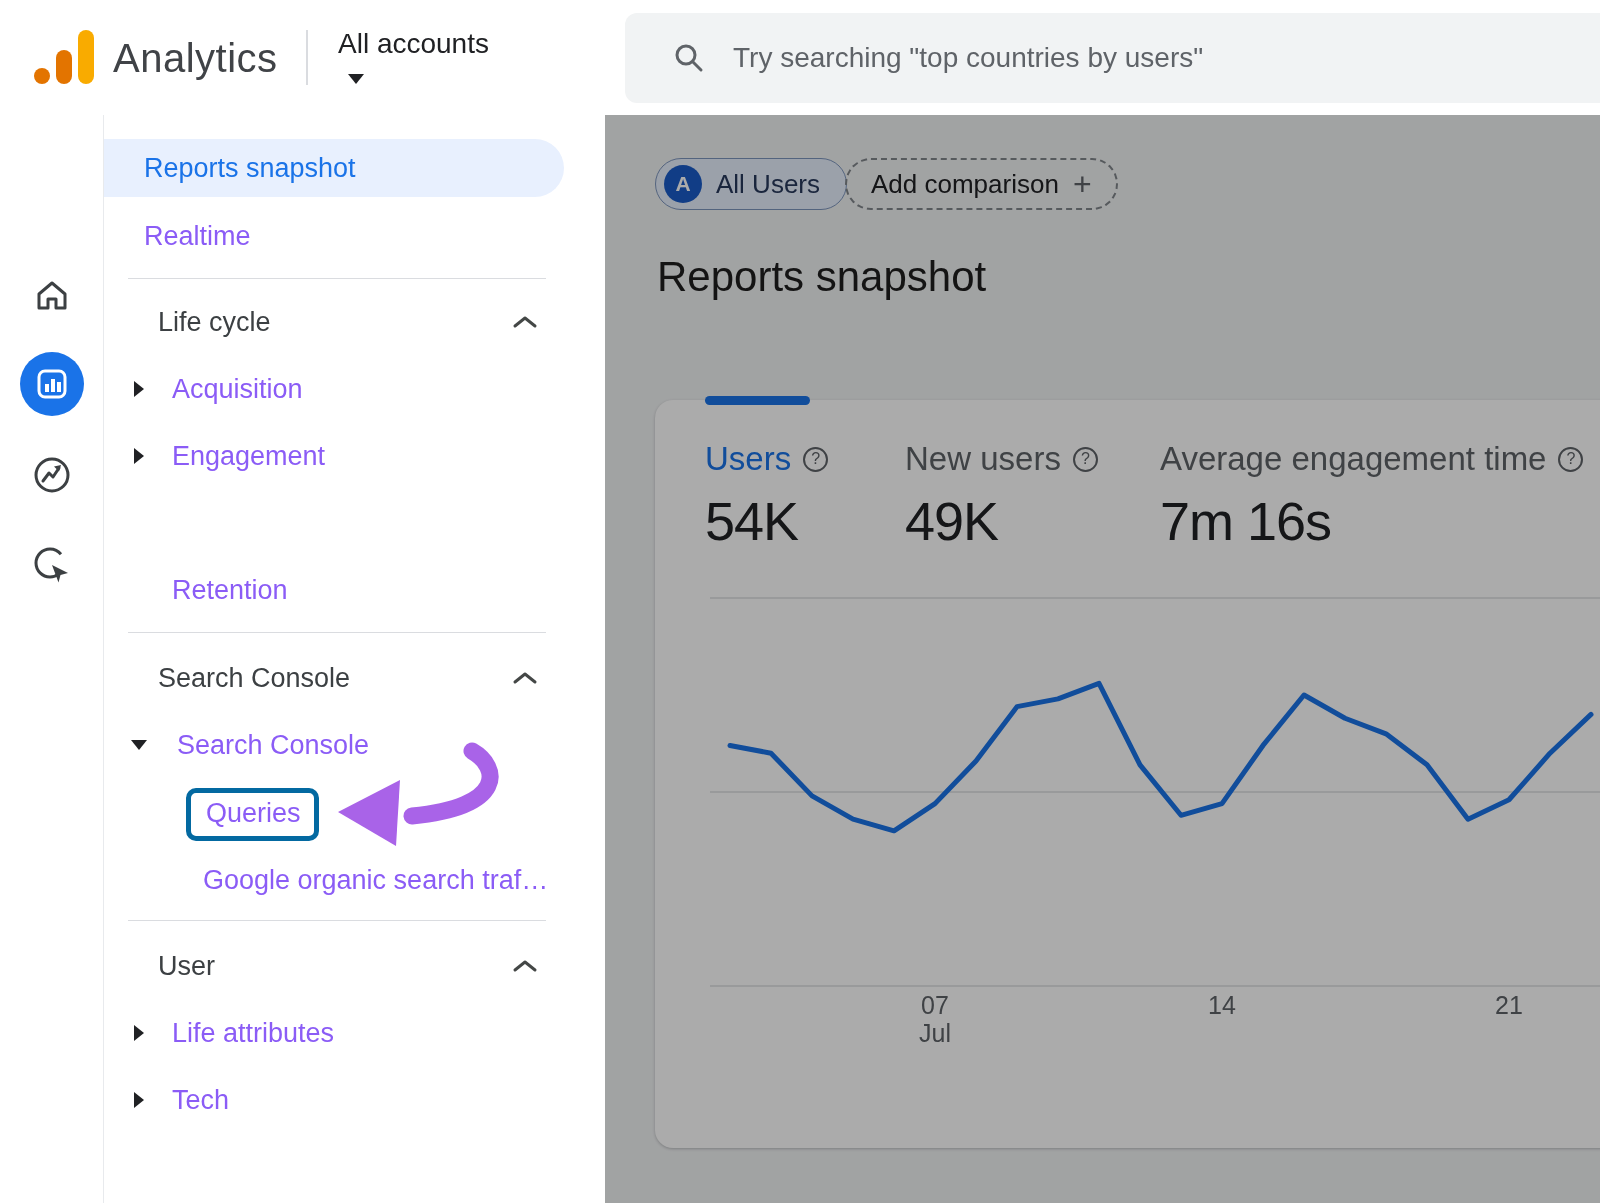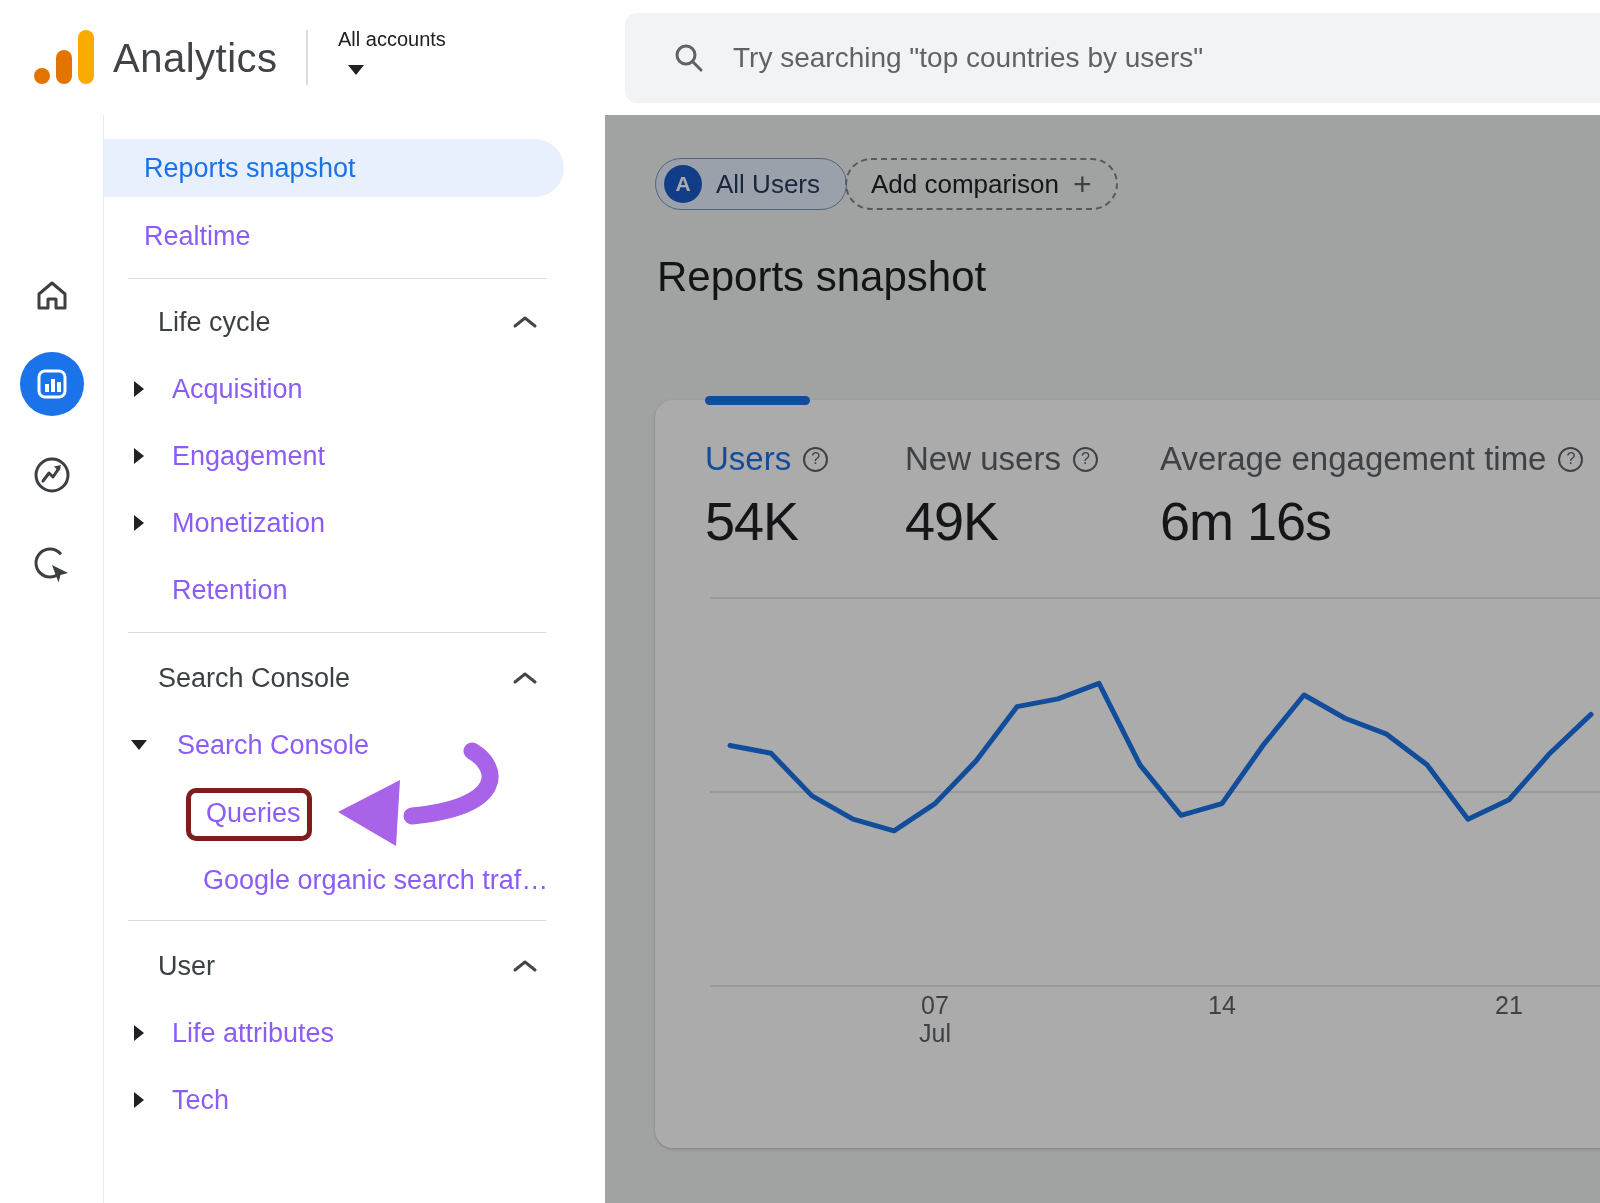--- a/index.html
+++ b/index.html
@@ -10,21 +10,21 @@
   }
   
   .topbar { position:absolute; left:0; top:0; width:1600px; height:115px; background:#fff; z-index:20; }
   .ga-logo { position:absolute; left:34px; top:30px; width:60px; height:54px; display:flex; align-items:flex-end; gap:6px; cursor:pointer; }
   .ga-logo .dot  { width:16px; height:16px; border-radius:50%; background:#e37400; }
   .ga-logo .bar-mid  { width:16px; height:34px; border-radius:8px; background:#e37400; }
   .ga-logo .bar-tall { width:16px; height:54px; border-radius:8px; background:#f9ab00; }
   .brand { position:absolute; left:113px; top:36px; font-size:40px; color:#404347; letter-spacing:.5px; }
   .topbar-divider { position:absolute; left:306px; top:30px; width:2px; height:55px; background:#dadce0; }
   .accounts { position:absolute; left:338px; top:28px; display:flex; flex-direction:column; cursor:pointer; }
-  .accounts .acct-label { font-size:20px; color:#202124; }
+  .accounts .acct-label { font-size:28px; color:#202124; }
   .accounts .caret { margin:14px 0 0 10px; width:0; height:0; border-left:8px solid transparent; border-right:8px solid transparent; border-top:10px solid #202124; }
   .searchbar { position:absolute; left:625px; top:13px; width:975px; height:90px; background:#f1f3f4; border-radius:12px 0 0 12px; display:flex; align-items:center; }
   .searchbar svg { margin-left:48px; flex:0 0 auto; }
   .searchbar input { margin-left:28px; flex:1; border:none; outline:none; background:transparent; font-size:28px; font-family:inherit; color:#3c4043; }
   .searchbar input::placeholder { color:#5f6368; opacity:1; }
 
   
   .rail { position:absolute; left:0; top:115px; width:104px; height:1088px; background:#fff; border-right:1px solid #e8eaed; z-index:15; }
   .rail-item { position:absolute; left:30px; width:44px; height:44px; cursor:pointer; }
   .rail-active-circle { position:absolute; left:20px; top:237px; width:64px; height:64px; border-radius:50%; background:#1a73e8; display:flex; align-items:center; justify-content:center; cursor:pointer; }
@@ -38,21 +38,21 @@
   .nav-header { position:absolute; left:0; width:460px; height:50px; display:flex; align-items:center; cursor:pointer; }
   .nav-header .nav-label { margin-left:54px; color:#3c4043; }
   .nav-header .chev { position:absolute; left:408px; }
   .chev polyline { fill:none; stroke:#444746; stroke-width:3; stroke-linecap:round; stroke-linejoin:round; }
   .tri-right { width:0; height:0; border-top:8px solid transparent; border-bottom:8px solid transparent; border-left:10px solid #202124; margin-left:30px; }
   .tri-down { width:0; height:0; border-left:8px solid transparent; border-right:8px solid transparent; border-top:10px solid #202124; margin-left:27px; }
   .nav-row .after-tri { margin-left:28px; }
   .nav-row .plain-indent { margin-left:68px; }
   .nav-row .deep-indent { margin-left:99px; }
   .nav-divider { position:absolute; left:24px; width:418px; height:1px; background:#dadce0; }
-  .queries-highlight { margin-left:82px; border:5px solid #7f1d1d; border-radius:10px; padding:5px 6px 7px 15px; background:#fff; }
+  .queries-highlight { margin-left:82px; border:5px solid #0369a1; border-radius:10px; padding:5px 13px 7px 15px; background:#fff; }
   .annotation-arrow { position:absolute; left:0; top:0; pointer-events:none; z-index:12; }
 
   
   .main { position:absolute; left:605px; top:115px; width:995px; height:1088px; background:#f1f3f4; overflow:hidden; }
   .chip { position:absolute; top:43px; height:52px; border-radius:26px; display:flex; align-items:center; }
   .chip-all-users { left:50px; padding:0 26px 0 8px; background:#e8f0fe; border:1.5px solid #7d96bd; cursor:pointer; }
   .chip-all-users .avatar { width:38px; height:38px; border-radius:50%; background:#1a5cc8; color:#fff; font-size:21px; font-weight:bold; display:flex; align-items:center; justify-content:center; }
   .chip-all-users .chip-label { margin-left:14px; font-size:26px; color:#28395c; }
   .chip-add { left:240px; padding:0 24px; border:2px dashed #80868b; cursor:pointer; }
   .chip-add .chip-label { font-size:26px; color:#202124; }
@@ -144,24 +144,20 @@
   </div>
 
   <div class="nav-row" style="top:249px">
     <span class="tri-right"></span>
     <span class="nav-label after-tri">Acquisition</span>
   </div>
   <div class="nav-row" style="top:316px">
     <span class="tri-right"></span>
     <span class="nav-label after-tri">Engagement</span>
   </div>
-  <div class="nav-row" style="top:383px">
-    <span class="tri-right"></span>
-    <span class="nav-label after-tri">Monetization</span>
-  </div>
   <div class="nav-row" style="top:450px">
     <span class="nav-label plain-indent">Retention</span>
   </div>
 
   <div class="nav-divider" style="top:517px"></div>
 
   <div class="nav-header" style="top:538px">
     <span class="nav-label">Search Console</span>
     <svg class="chev" width="26" height="14" viewBox="0 0 26 14">
         <polyline points="3,11 13,3 23,11"></polyline>
@@ -239,21 +235,21 @@
         <span class="help">?</span>
       </div>
       <div class="metric-value">49K</div>
     </div>
 
     <div class="metric" style="left:505px">
       <div class="metric-label-row">
         <span class="metric-label">Average engagement time</span>
         <span class="help">?</span>
       </div>
-      <div class="metric-value">6m 16s</div>
+      <div class="metric-value">7m 16s</div>
     </div>
 
     <svg class="chart-svg" width="960" height="470" viewBox="0 0 960 470">
         <line x1="5" x2="955" y1="408" y2="408" class="gridline"></line>
         <line x1="5" x2="955" y1="214" y2="214" class="gridline"></line>
         <line x1="5" x2="955" y1="20" y2="20" class="gridline"></line>
         <polyline points="25,167.44 66,175.20000000000002 107,217.88 148,241.16 189,252.79999999999998 230,225.64000000000001 271,182.96 312,128.64 353,120.88 394,105.36000000000001 435,186.84000000000003 476,237.28 517,225.64000000000001 558,167.44 599,117 640,140.28000000000003 681,155.79999999999998 722,186.84000000000003 763,241.16 804,221.76000000000002 845,175.20000000000002 886,136.40000000000003" fill="none" stroke="#1a73e8" stroke-width="5" stroke-linejoin="round" stroke-linecap="round"></polyline>
         <text x="230" y="436" class="tick">07</text>
         <text x="230" y="464" class="tick">Jul</text>
         <text x="517" y="436" class="tick">14</text>

